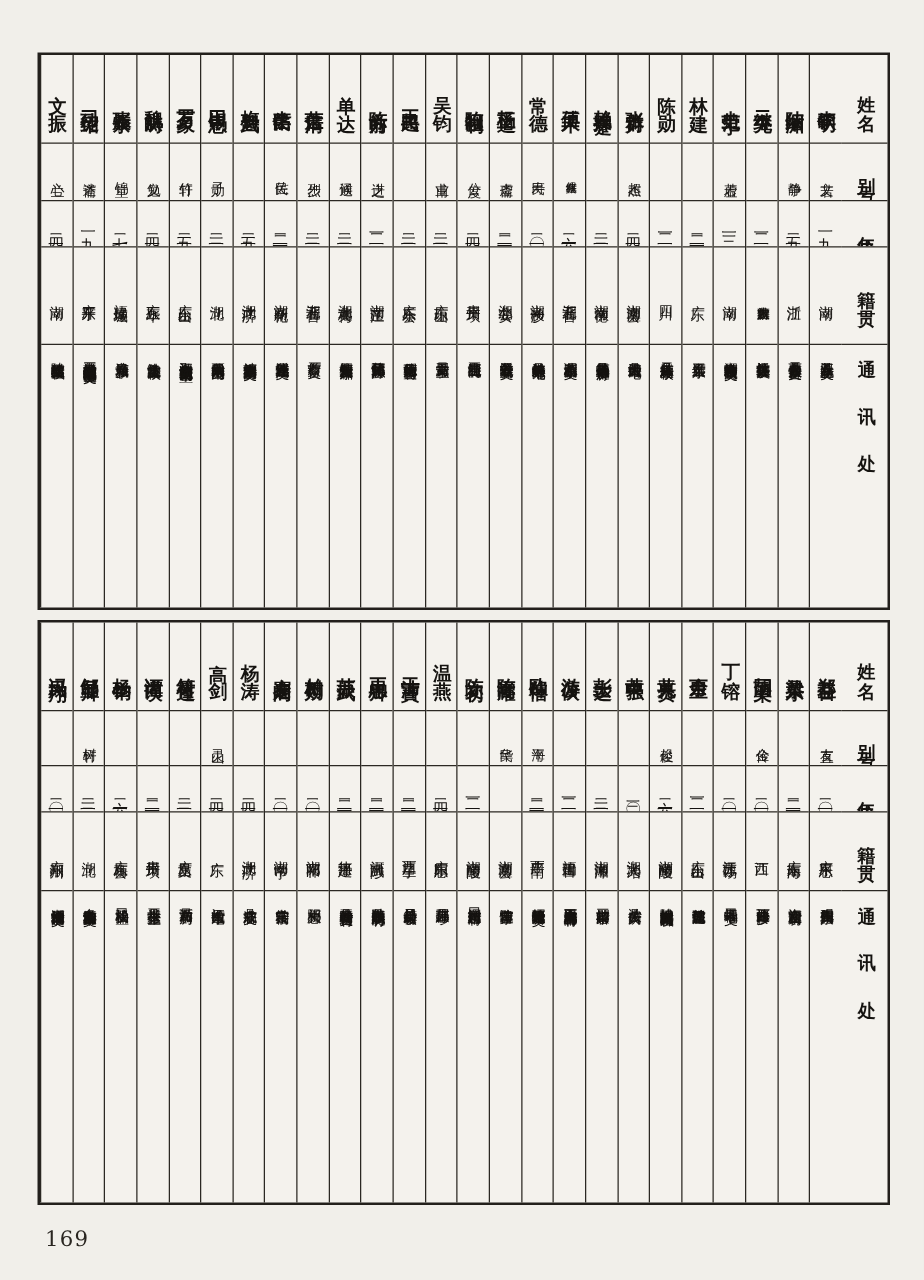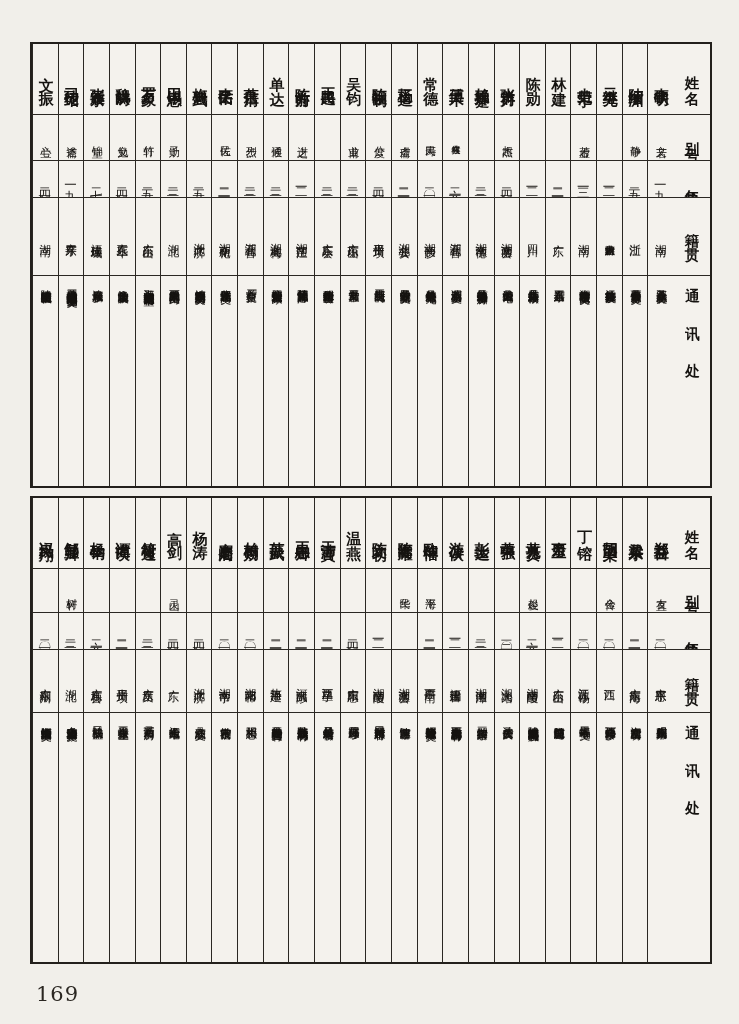--- a/index.html
+++ b/index.html
@@ -81,21 +81,21 @@
   .head-col .vtext{font-size:14.5px;font-weight:bold;}
   .head-col .h-name{letter-spacing:1.0em;}
   .head-col .h-alias{letter-spacing:0.45em;}
   .head-col .h-age{letter-spacing:0.15em;}
   .head-col .h-origin{letter-spacing:1.1em;}
   .head-col .h-address{letter-spacing:2.6em;}
   .pageno{
     position:absolute;
     left:36px;top:982px;
     font-family:"DejaVu Serif","Liberation Serif",serif;
-    font-size:21px;
+    font-size:17px;
     color:#2a2621;
     letter-spacing:1px;
   }
 </style>
 </head>
 <body>
 
 <div class="page">
   <div class="dir-table" id="table-top">
       <div class="col head-col">

